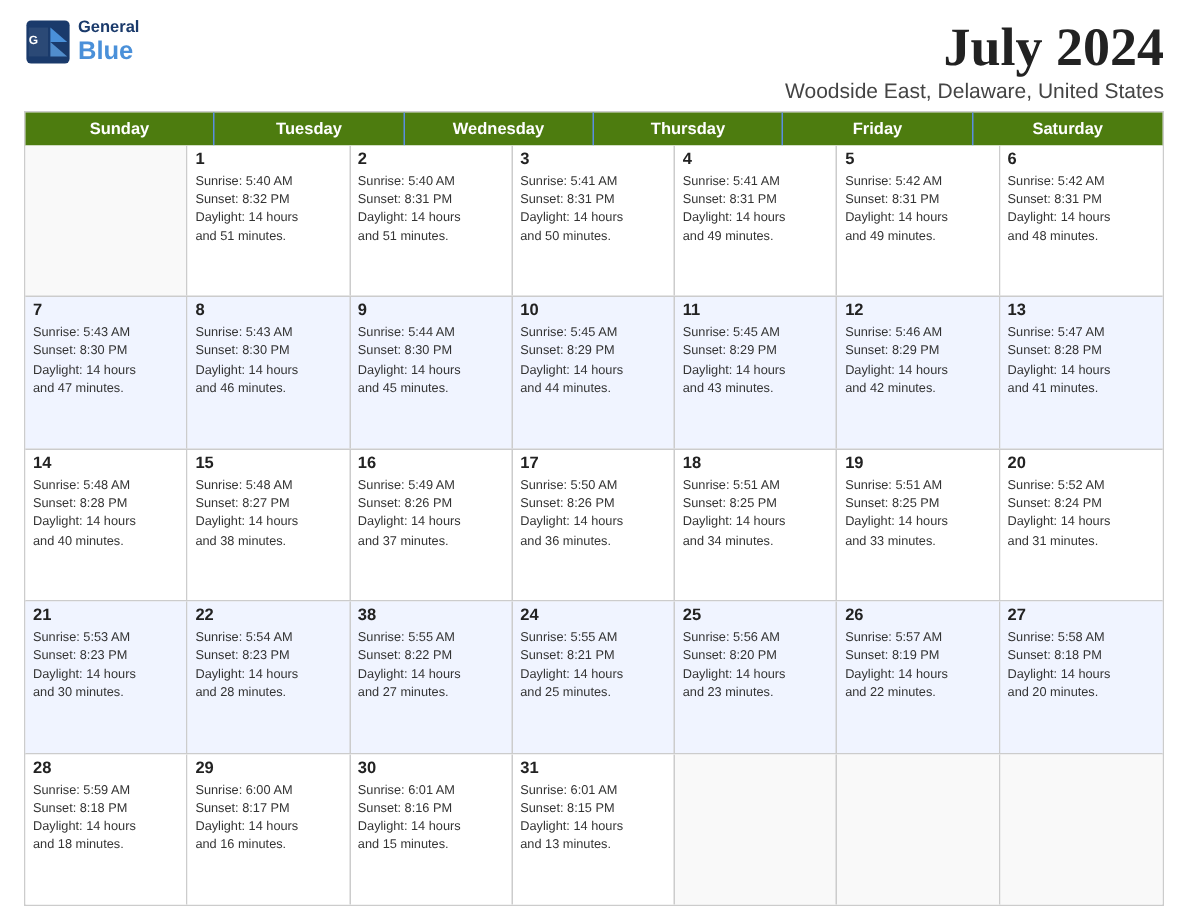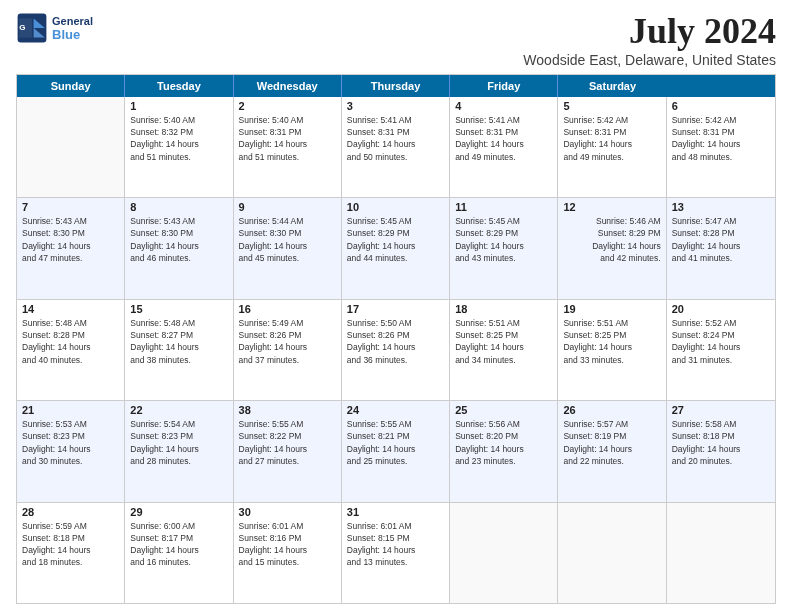--- a/index.html
+++ b/index.html
@@ -47,22 +47,22 @@
       color: #444;
     }
     .calendar {
       flex: 1;
       display: flex;
       flex-direction: column;
       border: 1px solid #ccc;
     }
     .cal-header {
       display: grid;
-      grid-template-columns: repeat(7, 1fr);
-      background: #0369a1;
+      grid-template-columns: repeat(6, 1fr);
+      background: #4d7c0f;
     }
     .cal-header-cell {
       color: #fff;
       font-size: 11px;
       font-weight: bold;
       text-align: center;
       padding: 5px 2px;
       border-right: 1px solid #5a8de0;
     }
     .cal-header-cell:last-child { border-right: none; }
@@ -110,21 +110,21 @@
     <div class="logo">
       <svg class="logo-icon" viewBox="0 0 40 40">
         <rect x="2" y="2" width="36" height="36" rx="4" fill="#1a3a6b"></rect>
         <polygon points="22,8 36,20 22,20" fill="#4a90d9"></polygon>
         <polygon points="22,20 36,32 22,32" fill="#6ab0f5" opacity="0.7"></polygon>
         <rect x="4" y="8" width="16" height="24" fill="#fff" opacity="0.08"></rect>
         <text x="4" y="22" font-size="10" fill="#fff" font-family="Arial" font-weight="bold">G</text>
       </svg>
       <div>
         <div style="font-size:11px;font-weight:bold;color:#1a3a6b;">General</div>
-        <div style="font-size:13px;font-weight:bold;color:#4a90d9;">Blue</div>
+        <div style="font-size:17px;font-weight:bold;color:#4a90d9;">Blue</div>
       </div>
     </div>
     <div class="title-block">
       <div class="main-title">July 2024</div>
       <div class="subtitle">Woodside East, Delaware, United States</div>
     </div>
   </div>
 
   <div class="calendar">
     <div class="cal-header" id="cal-header">
@@ -212,21 +212,21 @@
           </div>
           <div class="cal-cell alt-row">
             <div class="day-num">11</div>
             <div class="day-info" style="white-space: pre-line;">Sunrise: 5:45 AM
 Sunset: 8:29 PM
 Daylight: 14 hours
 and 43 minutes.</div>
           </div>
           <div class="cal-cell alt-row">
             <div class="day-num">12</div>
-            <div class="day-info" style="white-space: pre-line; text-align: right;">Sunrise: 5:46 AM
+            <div class="day-info" style="white-space: pre-line;">Sunrise: 5:46 AM
 Sunset: 8:29 PM
 Daylight: 14 hours
 and 42 minutes.</div>
           </div>
           <div class="cal-cell alt-row">
             <div class="day-num">13</div>
             <div class="day-info" style="white-space: pre-line;">Sunrise: 5:47 AM
 Sunset: 8:28 PM
 Daylight: 14 hours
 and 41 minutes.</div>

